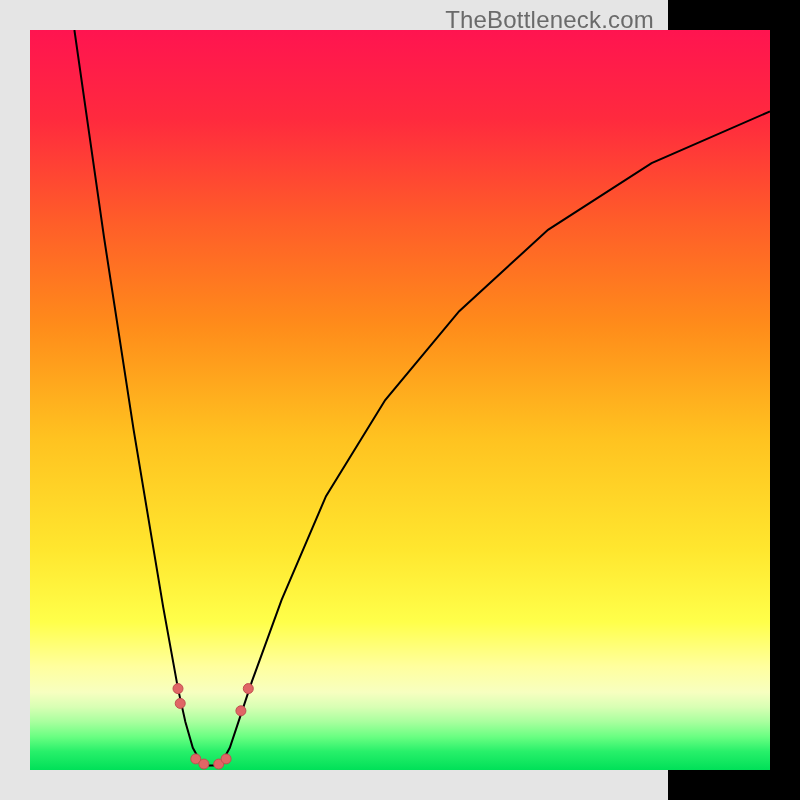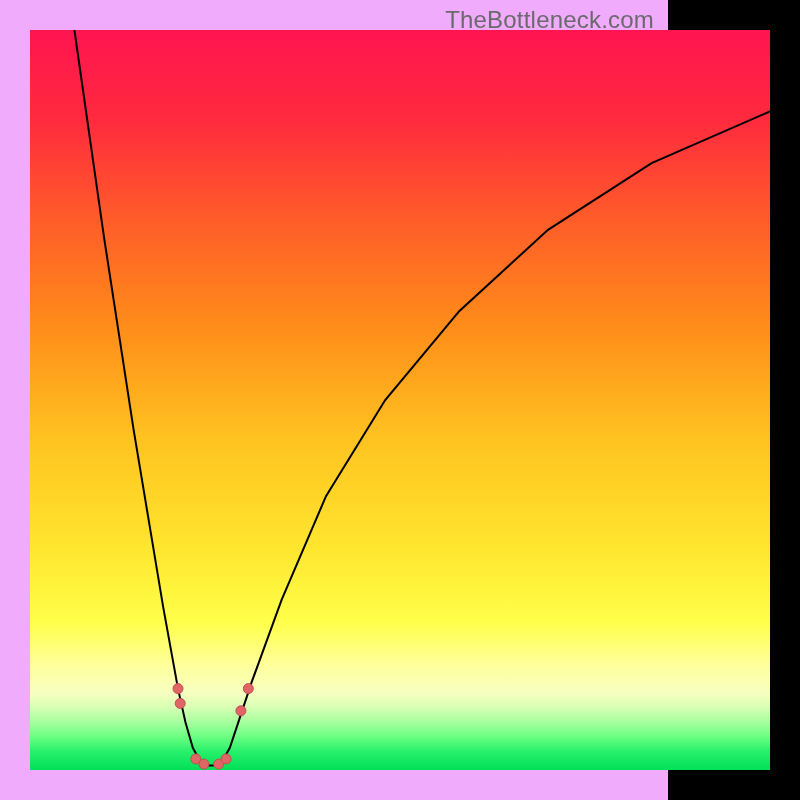--- a/index.html
+++ b/index.html
@@ -7,21 +7,21 @@
     padding: 0;
     width: 800px;
     height: 800px;
     background: #000;
     overflow: hidden;
   }
   .stage {
     position: relative;
     width: 668px;
     height: 800px;
-    background: #f0abfc;
+    background: #e5e5e5;
   }
   .watermark {
     position: absolute;
     top: 6px;
     right: 14px;
     font-family: Arial, Helvetica, sans-serif;
     font-size: 24px;
     font-weight: 500;
     color: #6a6a6a;
     letter-spacing: 0.2px;

